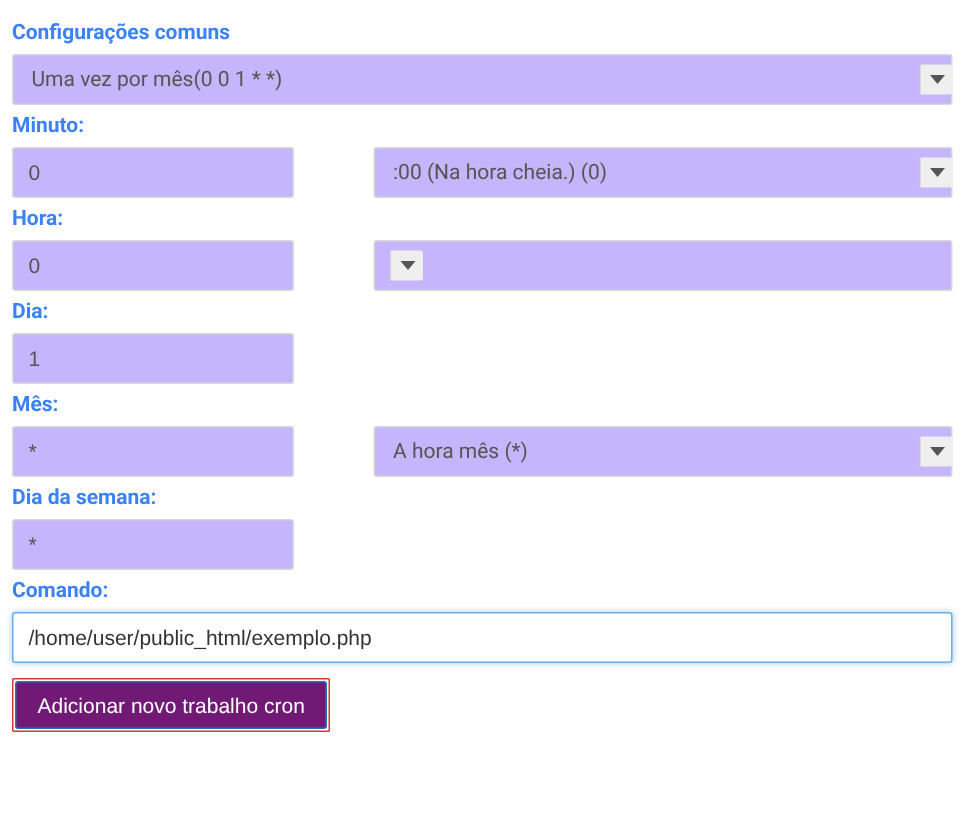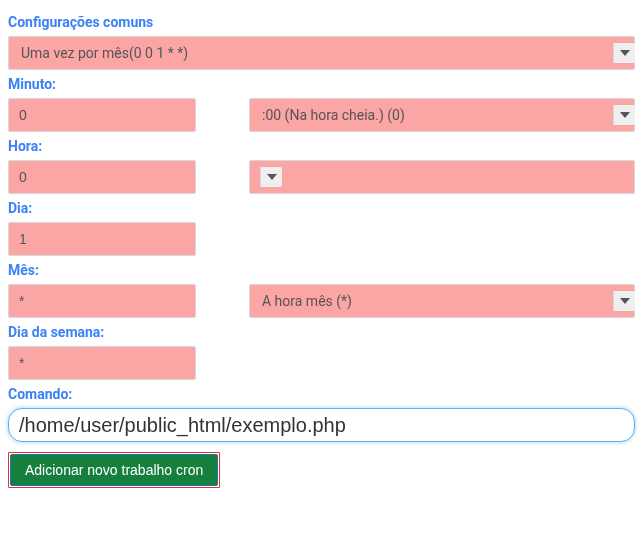--- a/index.html
+++ b/index.html
@@ -33,21 +33,21 @@
   .select-rest {
     flex: 1;
     position: relative;
     margin-left: 23px;
   }
   .ctrl {
     width: 100%;
     height: 34px;
     border: 1px solid #d8d8d8;
     border-radius: 2px;
-    background: #fca5a5;
+    background: #c4b5fd;
     padding: 6px 10px;
     font-size: 14px;
     color: #555;
     outline: none;
   }
   .selectbox {
     display: flex;
     align-items: center;
     justify-content: space-between;
     cursor: pointer;
@@ -72,35 +72,35 @@
     height: 6px;
   }
   .cmd-row {
     margin-top: 2px;
     margin-bottom: 10px;
   }
   .cmd-input {
     width: 100%;
     height: 34px;
     border: 1px solid #66afe9;
-    border-radius: 14px;
+    border-radius: 2px;
     padding: 6px 10px;
-    font-size: 20px;
+    font-size: 14px;
     color: #333;
     box-shadow: 0 0 4px rgba(102,175,233,0.6);
     outline: none;
   }
   .highlight-wrap {
     display: inline-block;
     border: 1px solid #d23a3a;
     padding: 1px;
     border-radius: 1px;
   }
   .btn-primary {
-    background: #15803d;
+    background: #701a75;
     color: #fff;
     border: 1px solid #2a70b8;
     padding: 7px 14px;
     font-size: 14px;
     border-radius: 2px;
     cursor: pointer;
   }
 </style>
 </head>
 <body>

